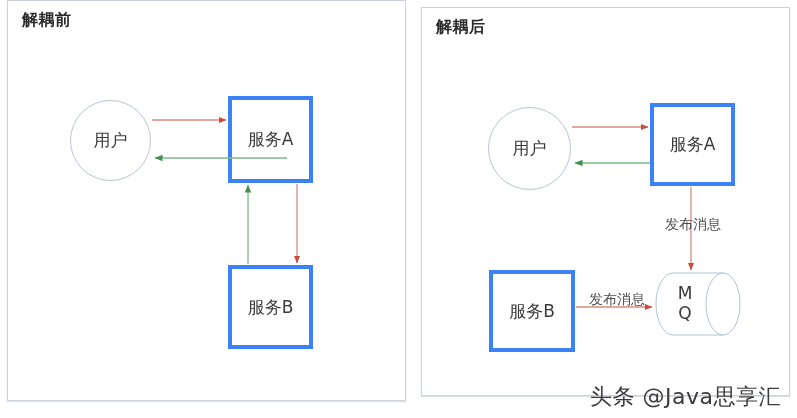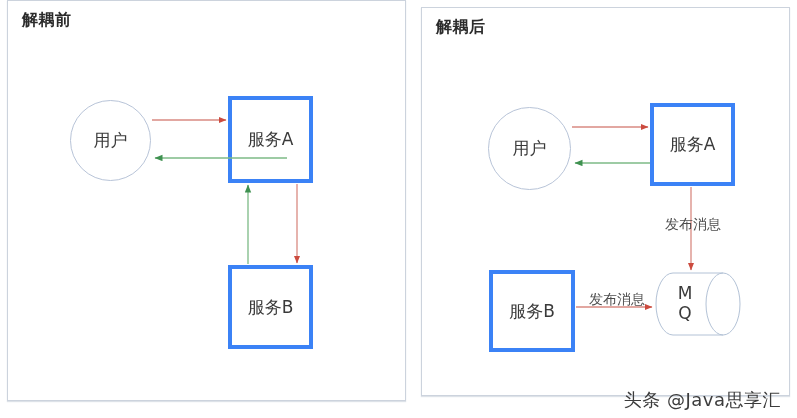--- a/index.html
+++ b/index.html
@@ -90,21 +90,21 @@
     font-size: 14px;
     color: #4d4d4d;
     white-space: nowrap;
   }
 
   
   #watermark {
     position: absolute;
     right: 16px;
     bottom: 6px;
-    font-size: 18px;
+    font-size: 22px;
     color: #3c3c3c;
     letter-spacing: 0.5px;
     white-space: nowrap;
   }
 
   svg.edges {
     position: absolute;
     left: 0; top: 0;
     width: 797px;
     height: 418px;

